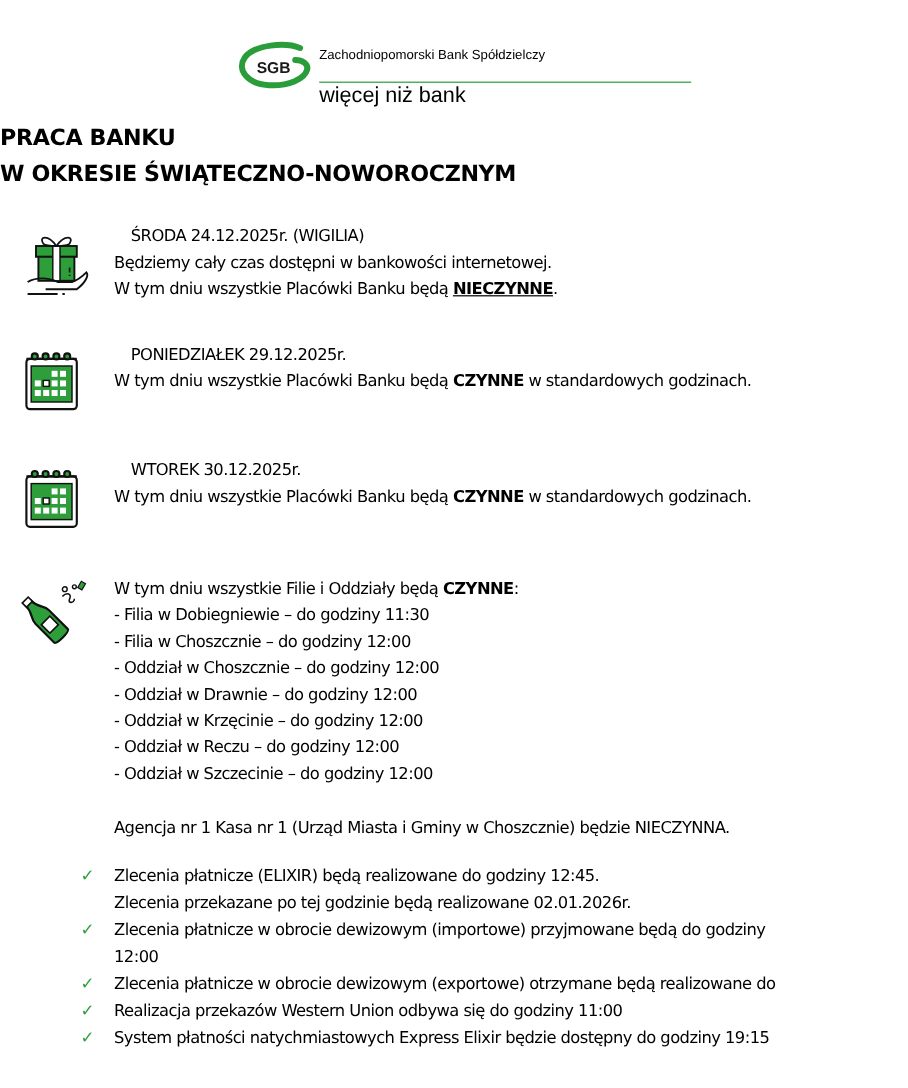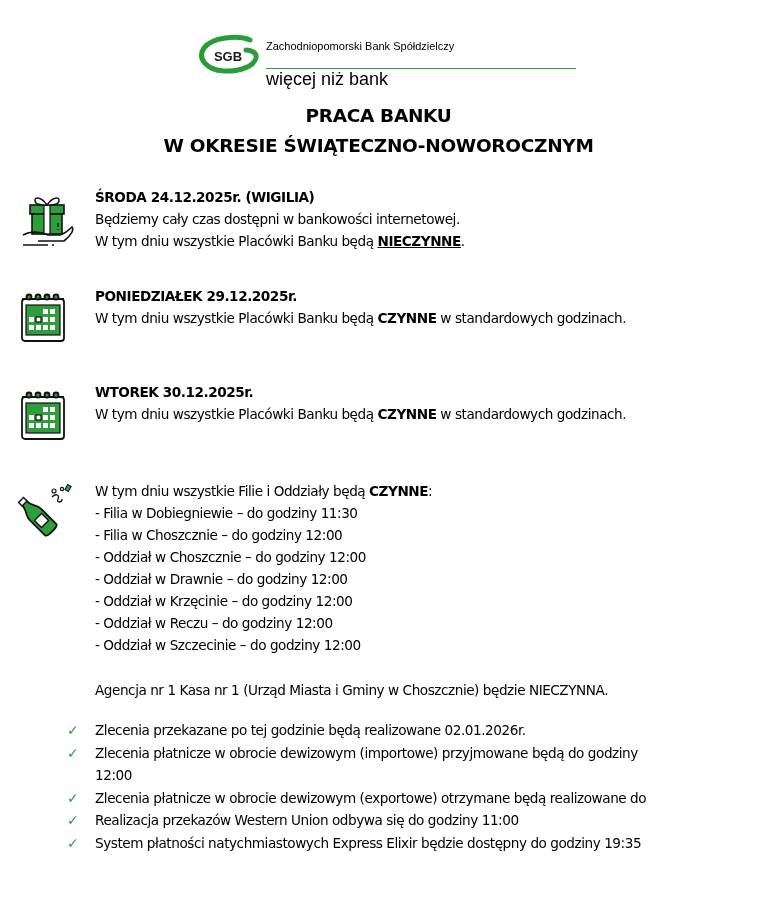--- a/index.html
+++ b/index.html
@@ -16,32 +16,32 @@
     .bank-name {
       position: absolute; left: 68px; top: 6px; font-size: 11px; font-weight: normal; white-space: nowrap;
     }
     .bank-line {
       position: absolute; left: 68px; top: 34px; width: 310px; height: 1px; background: #2a9d3a;
     }
     .tagline {
       position: absolute; left: 68px; top: 35px; font-size: 18px; white-space: nowrap;
     }
     .title {
-      position: absolute; left: 0; width: 757px; text-align: center;
+      position: absolute; left: 0; width: 757px; text-align: left;
       font-family: "DejaVu Sans", sans-serif; font-weight: bold; font-size: 18.5px; letter-spacing: -0.3px;
     }
     .title.l1 { top: 105px; }
     .title.l2 { top: 135px; }
 
     .body-text {
       font-family: "DejaVu Sans", sans-serif; font-size: 13.6px; letter-spacing: -0.45px; white-space: nowrap;
     }
     .section { position: absolute; left: 95px; }
     .section .line { height: 22px; line-height: 22px; }
-    .section .hdr { font-weight: bold; }
+    .section .hdr { font-weight: normal; margin-left: 14px; }
     .icon { position: absolute; }
     b.u { text-decoration: underline; }
 
     .checks { position: absolute; left: 67px; top: 719px; }
     .check-item { position: relative; padding-left: 28px; }
     .check-item .tick {
       position: absolute; left: 0; top: 0; color: #2e9e3a; font-size: 14px; line-height: 22px; font-family: "DejaVu Sans", sans-serif;
     }
     .check-item .line { height: 22.5px; line-height: 22.5px; }
   </style>
@@ -152,32 +152,33 @@
   <div class="line">- Oddział w Drawnie – do godziny 12:00</div>
   <div class="line">- Oddział w Krzęcinie – do godziny 12:00</div>
   <div class="line">- Oddział w Reczu – do godziny 12:00</div>
   <div class="line">- Oddział w Szczecinie – do godziny 12:00</div>
   <div class="line" style="margin-top:23px">Agencja nr 1 Kasa nr 1 (Urząd Miasta i Gminy w Choszcznie) będzie NIECZYNNA.</div>
 </div>
 
 <div class="checks body-text">
   <div class="check-item">
     <span class="tick">✓</span>
+    <div class="line">Zlecenia płatnicze (ELIXIR) będą realizowane do godziny 12:45.</div>
     <div class="line">Zlecenia przekazane po tej godzinie będą realizowane 02.01.2026r.</div>
   </div>
   <div class="check-item">
     <span class="tick">✓</span>
     <div class="line">Zlecenia płatnicze w obrocie dewizowym (importowe) przyjmowane będą do godziny</div>
     <div class="line">12:00</div>
   </div>
   <div class="check-item">
     <span class="tick">✓</span>
     <div class="line">Zlecenia płatnicze w obrocie dewizowym (exportowe) otrzymane będą realizowane do</div>
   </div>
   <div class="check-item">
     <span class="tick">✓</span>
     <div class="line">Realizacja przekazów Western Union odbywa się do godziny 11:00</div>
   </div>
   <div class="check-item">
     <span class="tick">✓</span>
-    <div class="line">System płatności natychmiastowych Express Elixir będzie dostępny do godziny 19:35</div>
+    <div class="line">System płatności natychmiastowych Express Elixir będzie dostępny do godziny 19:15</div>
   </div>
 </div>
 
 </body></html>

